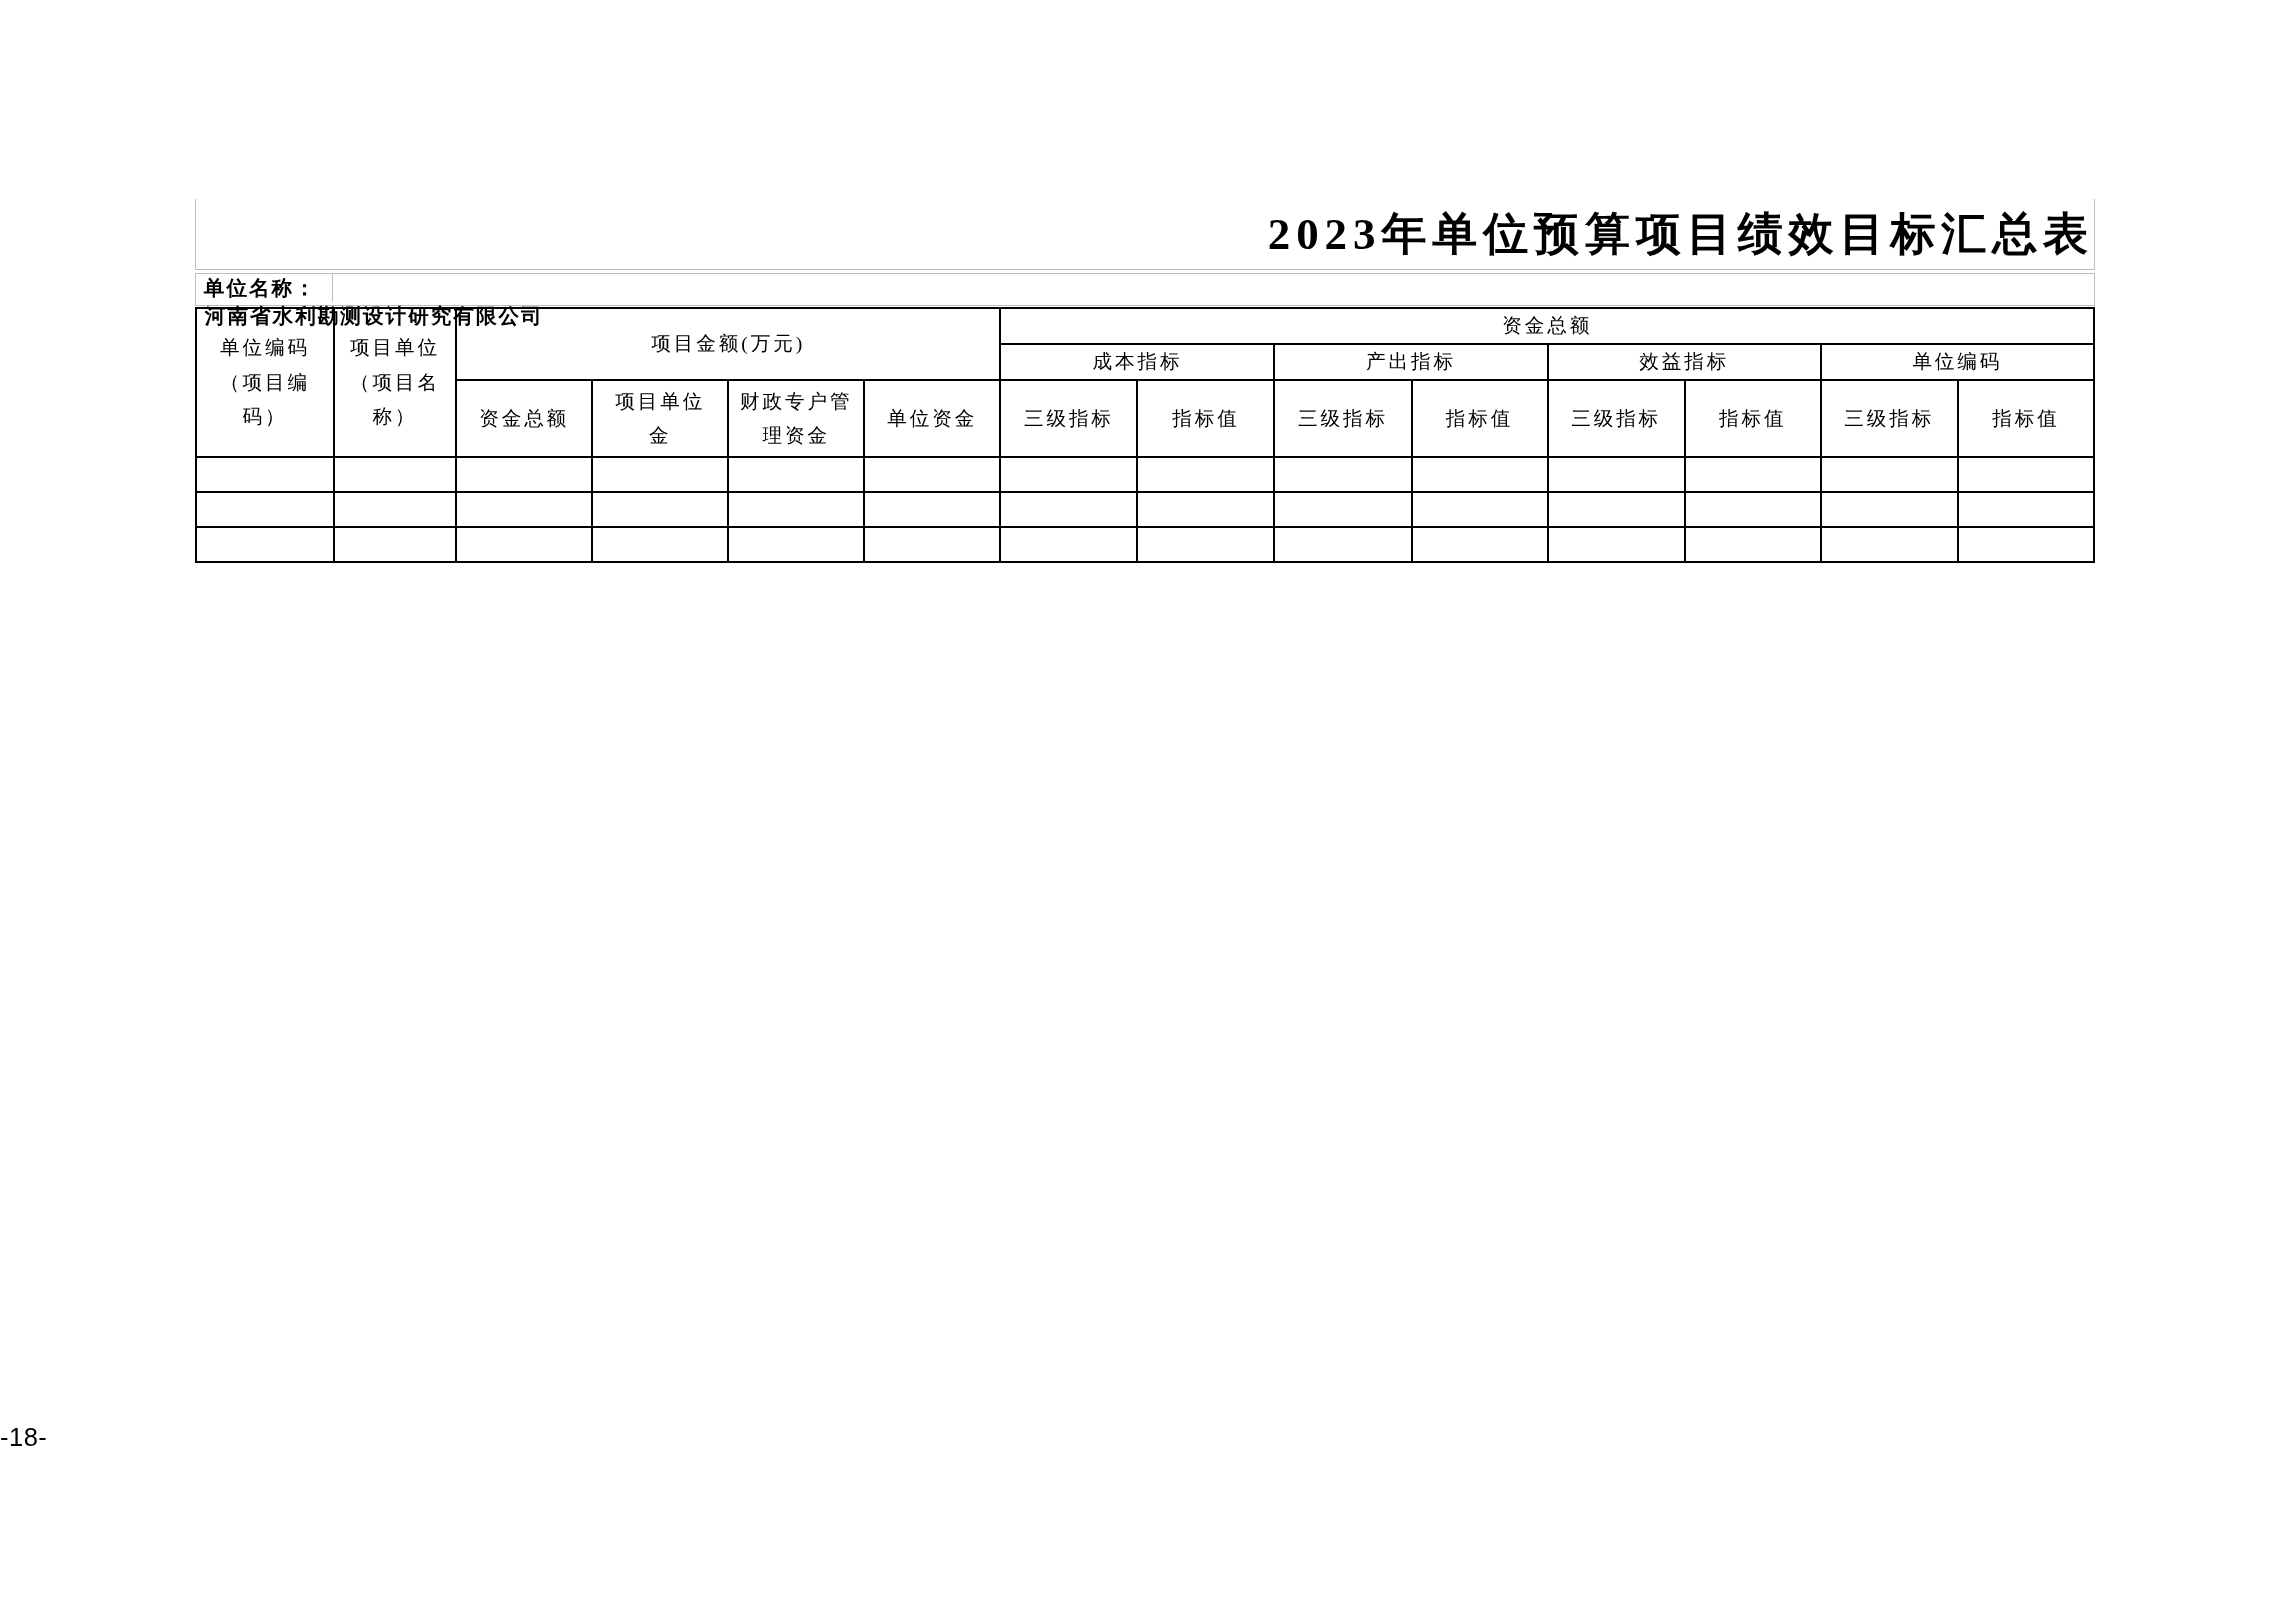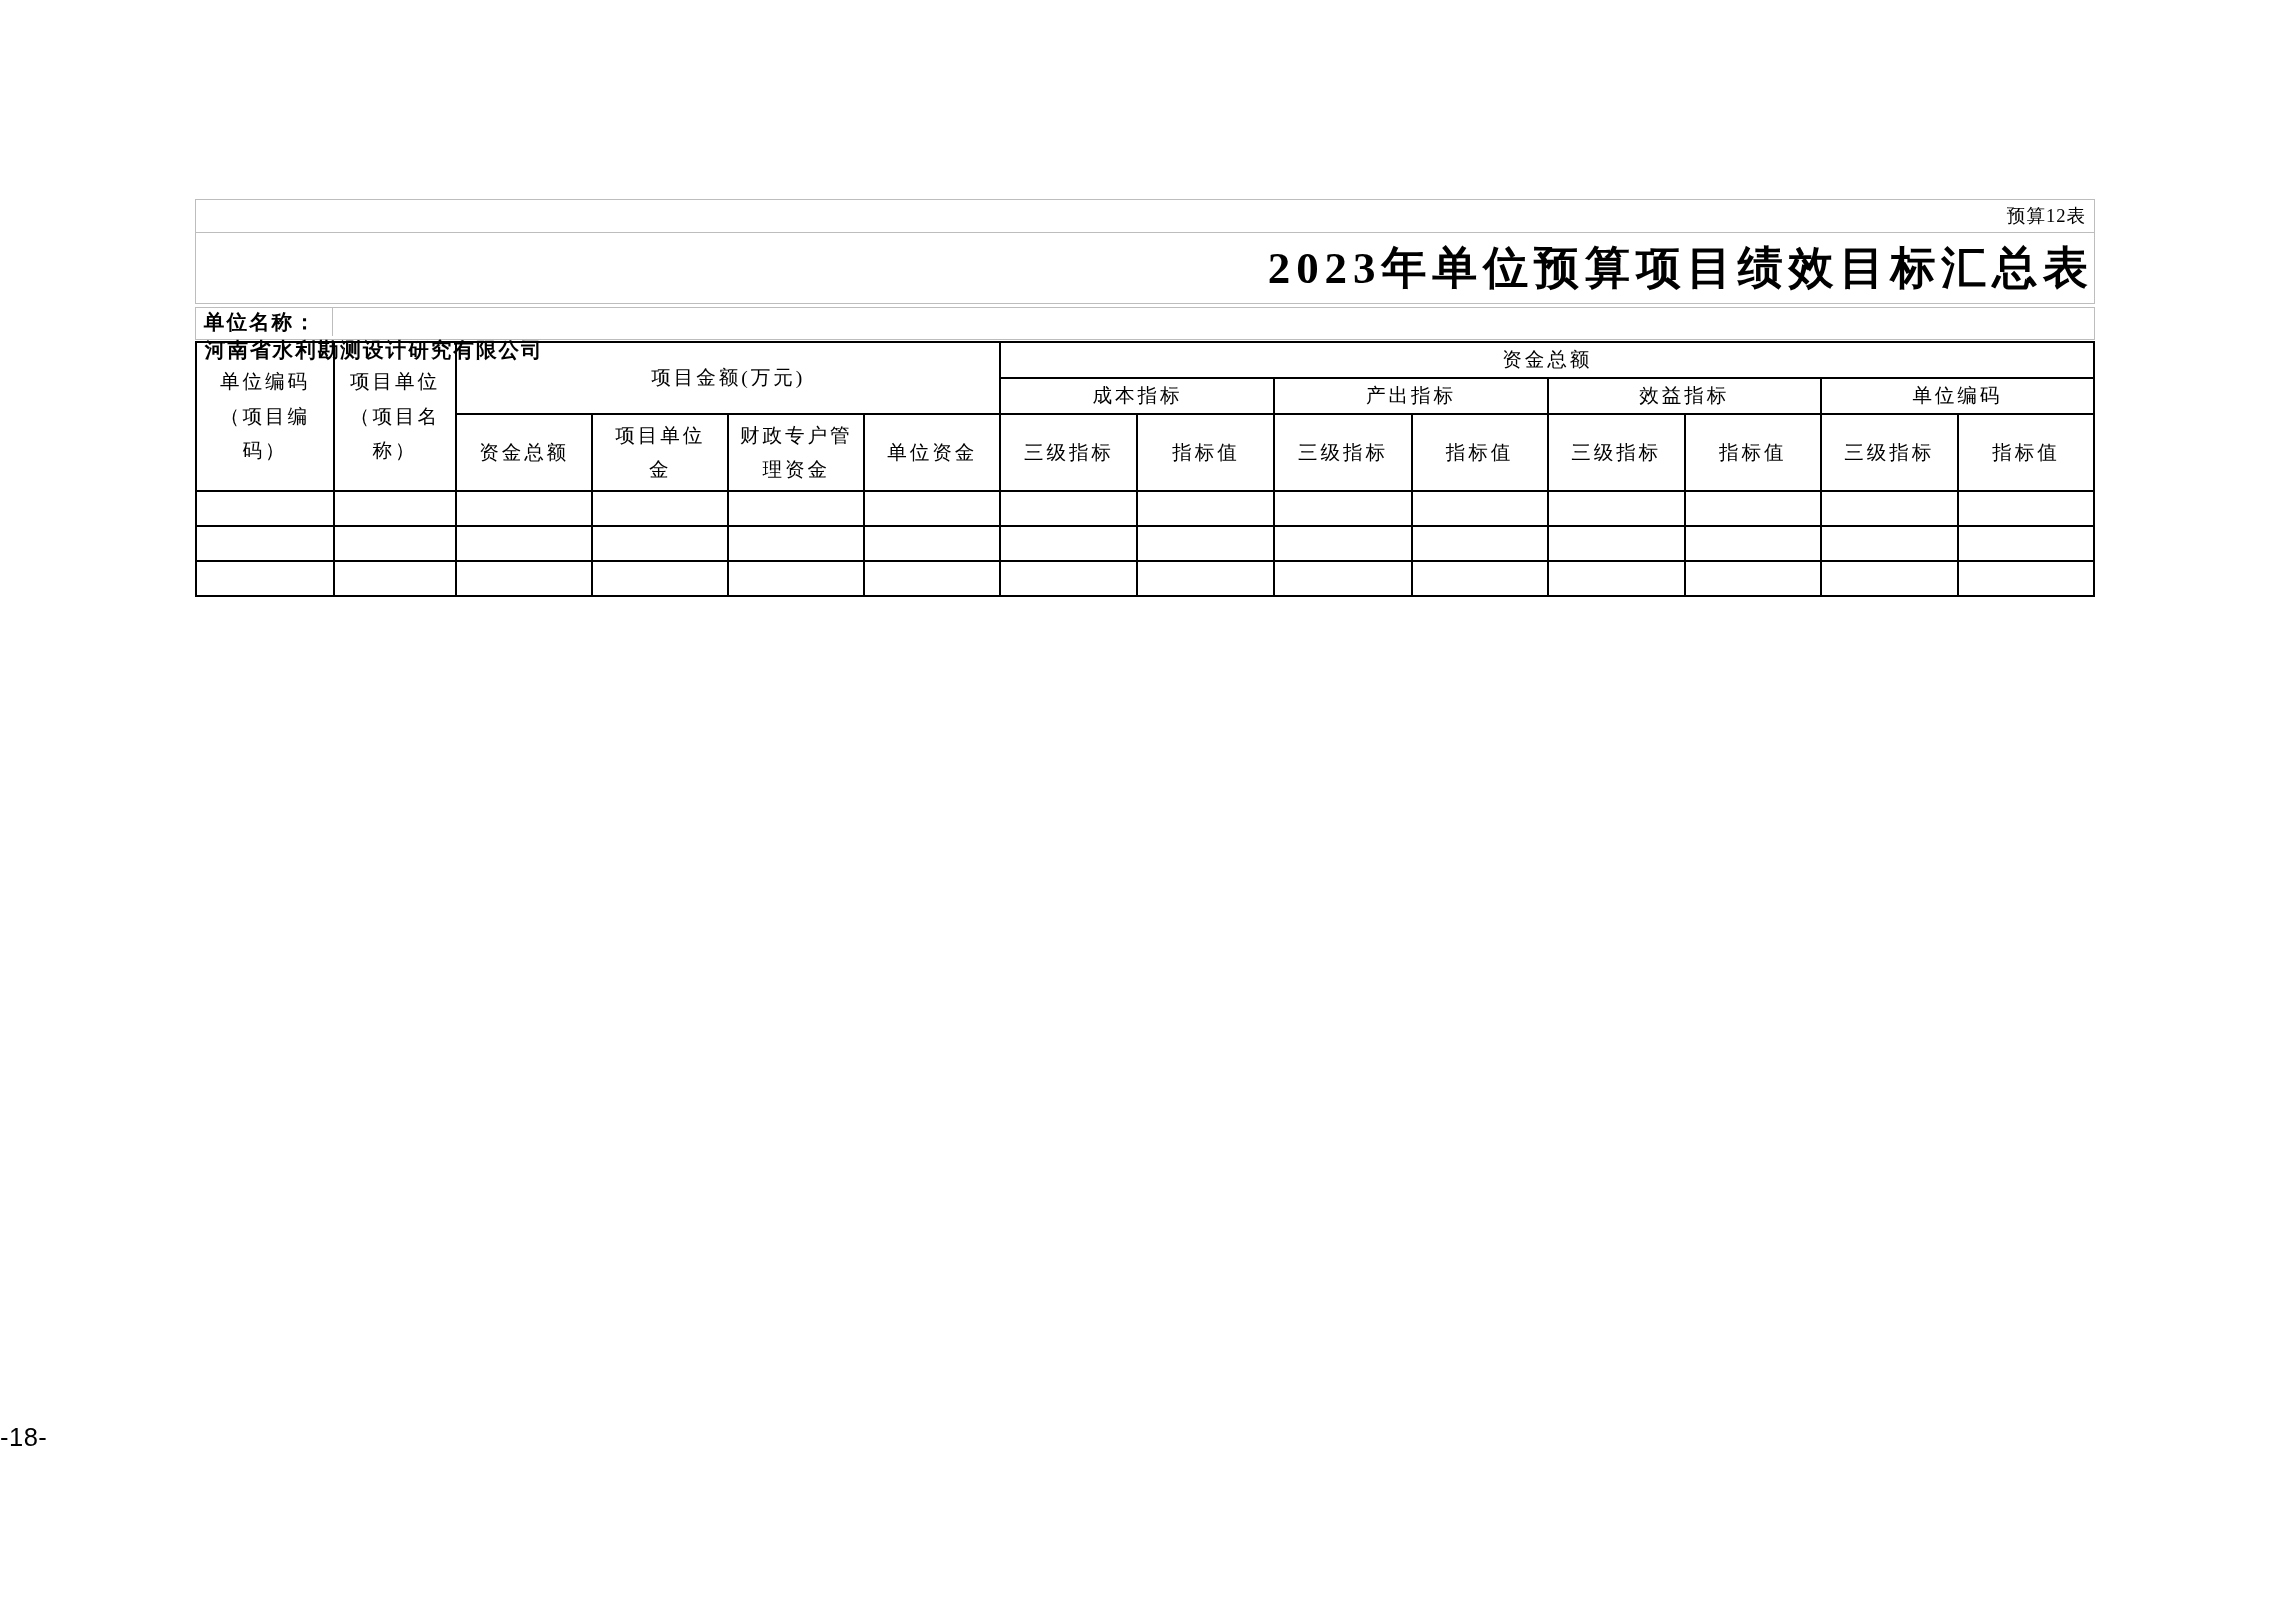--- a/index.html
+++ b/index.html
@@ -75,23 +75,20 @@
     font-family:"Liberation Sans","DejaVu Sans",sans-serif;
     font-size:25.5px; letter-spacing:0.5px;
   }
 </style>
 </head>
 <body>
 
 <div class="page">
   <div class="sheet">
 
-    <div class="form-label-row">
-      <span>预算12表</span>
-    </div>
 
     <div class="title-row">
       <span>2023年单位预算项目绩效目标汇总表</span>
     </div>
 
     <div class="unit-row">
       <div class="unit-label">单位名称：</div>
       <div class="unit-value">河南省水利勘测设计研究有限公司</div>
     </div>
 

